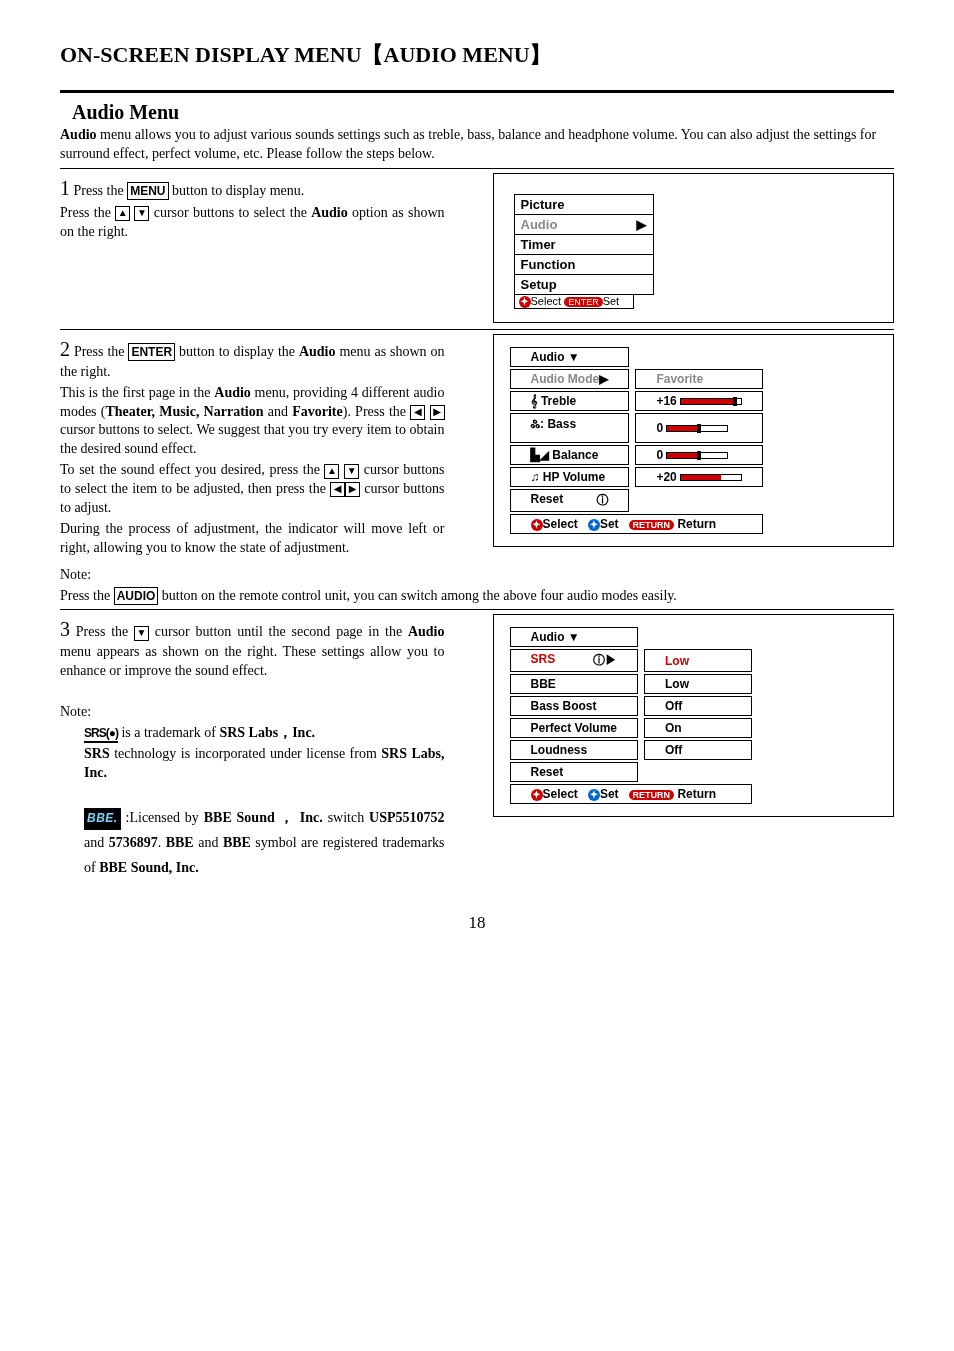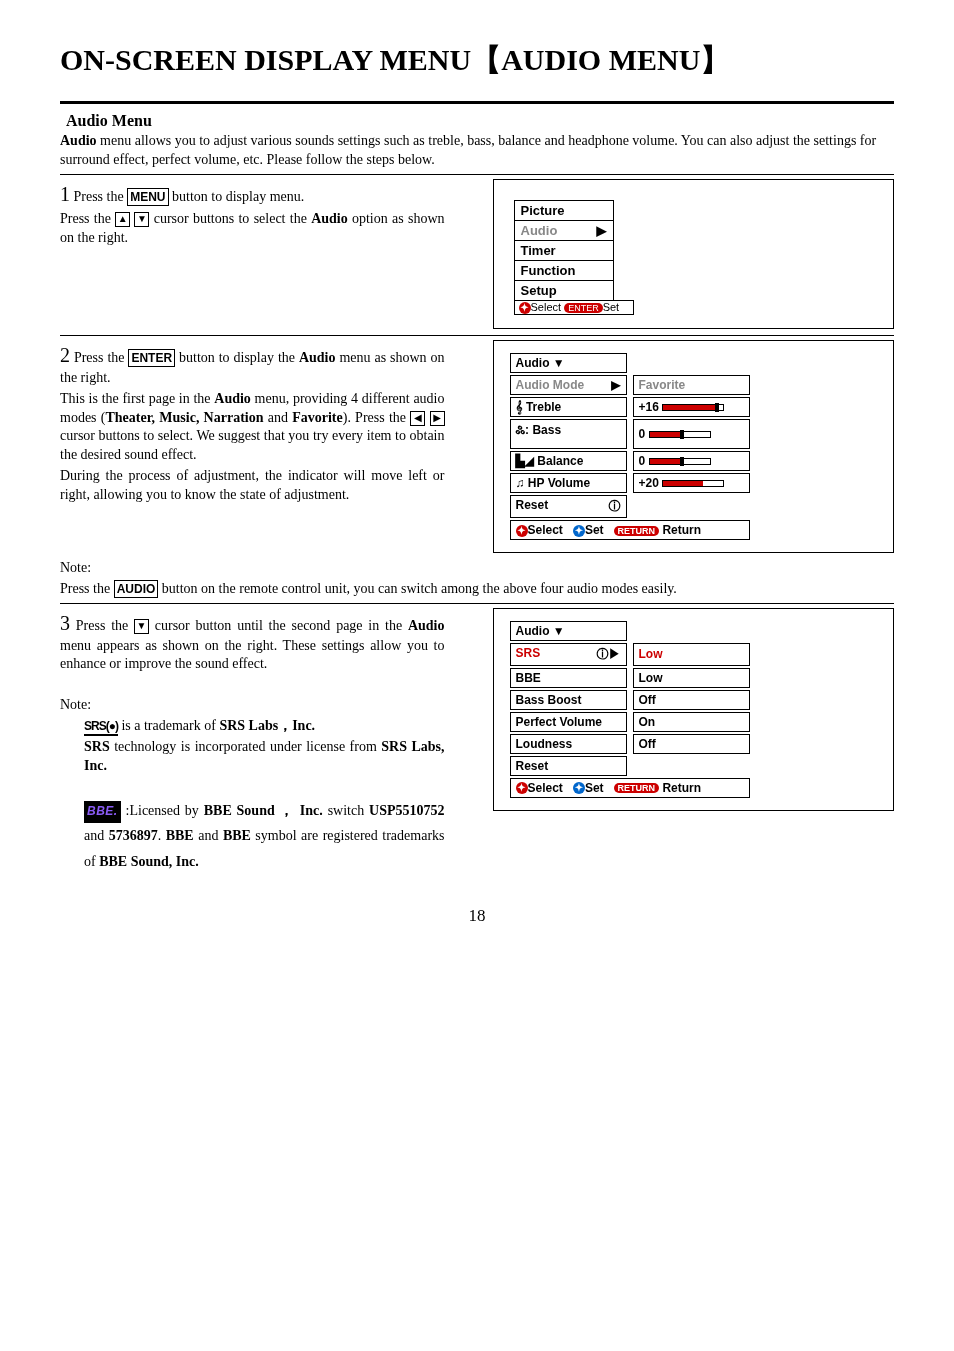--- a/index.html
+++ b/index.html
@@ -4,55 +4,55 @@
 <style>
   body {
     font-family: "Times New Roman", serif;
     margin: 0;
     padding: 40px 60px;
     background: #fff;
     color: #000;
     width: 834px;
   }
   h1.title {
-    font-size: 30px;
+    font-size: 22px;
     font-weight: bold;
     margin: 0 0 20px 0;
   }
   .thick-hr { border-top: 3px solid #000; margin: 2px 0 8px 0; }
   .thin-hr { border-top: 1.5px solid #000; margin: 4px 0; }
-  h2.sub { font-size: 16px; font-weight: bold; margin: 6px 0 2px 6px; }
+  h2.sub { font-size: 20px; font-weight: bold; margin: 6px 0 2px 12px; }
   p { font-size: 14px; margin: 2px 0; line-height: 1.35; }
   .step-row { display: flex; align-items: flex-start; margin-bottom: 6px; gap: 36px; }
   .left-col { width: 49%; padding-right: 12px; }
   .right-col { width: 51%; border: 1px solid #000; padding: 10px; box-sizing: border-box; min-height: 150px; }
   .big-num { font-size: 20px; font-family: "Times New Roman"; }
   .boxed { border: 1.2px solid #000; padding: 0 2px; display: inline-block; font-weight: bold; font-size: 12px; font-family: Arial, sans-serif; }
   .arrow-box { border: 1.2px solid #000; display: inline-block; width: 13px; height: 13px; text-align: center; line-height: 11px; font-size: 10px; vertical-align: middle; }
   .osd-menu { font-family: Arial, sans-serif; font-size: 13px; display: inline-block; }
-  .osd-row { border: 1.2px solid #000; padding: 2px 6px; width: 100px; box-sizing: border-box; margin-bottom: -1px; font-weight: bold; background: #fff; }
+  .osd-row { border: 1.2px solid #000; padding: 2px 6px; width: 140px; box-sizing: border-box; margin-bottom: -1px; font-weight: bold; background: #fff; }
   .osd-row.hl { color: #888; }
   .osd-footer { border: 1.2px solid #000; padding: 0 4px; width: 120px; box-sizing: border-box; font-size: 11px; }
   .pill { display: inline-block; border-radius: 7px; padding: 0 4px; font-size: 9px; color: #fff; vertical-align: middle; }
   .pill-red { background: #c00; }
   .circ { display:inline-block; width:12px; height:12px; border-radius:50%; text-align:center; line-height:12px; font-size:10px; font-weight:bold; color:#fff; vertical-align:middle; }
   .circ-red { background:#c00; }
   .circ-blue { background:#06c; }
   .audio-grid { font-family: Arial, sans-serif; font-size: 12px; }
   .audio-grid table { border-collapse: separate; border-spacing: 6px 2px; }
-  .acell { border: 1.2px solid #000; padding: 2px 5px; min-width: 108px; box-sizing:border-box; font-weight:bold; }
+  .acell { border: 1.2px solid #000; padding: 2px 20px; min-width: 108px; box-sizing:border-box; font-weight:bold; }
   .acell.hl { color: #888; }
   .acell.red { color: #c00; }
   .bar { display:inline-block; height:5px; background:#c00; vertical-align:middle; }
   .track { display:inline-block; height:5px; border:1px solid #000; width:60px; vertical-align:middle; position:relative; }
   .thumb { position:absolute; top:-2px; width:4px; height:9px; background:#000; }
   .just { text-align: justify; }
   .page-num { text-align:center; font-size:17px; margin-top:30px; }
   .srs-logo { display:inline-block; border-bottom:2px solid #000; font-weight:bold; font-family:Arial; font-size:12px; letter-spacing:-1px; }
-  .bbe-logo { display:inline-block; background:#000; color:#8b5cf6; font-weight:bold; font-style:italic; font-family:Arial; font-size:12px; padding:0 3px; letter-spacing:0.5px; }
+  .bbe-logo { display:inline-block; background:#000; color:#7dd3fc; font-weight:bold; font-style:italic; font-family:Arial; font-size:12px; padding:0 3px; letter-spacing:0.5px; }
 </style>
 </head>
 <body>
 
 <h1 class="title">
   <span>ON-SCREEN DISPLAY MENU</span><span>【AUDIO MENU】</span>
 </h1>
 <div class="thick-hr"></div>
 
 <h2 class="sub">Audio Menu</h2>
@@ -87,20 +87,23 @@
 <div class="thin-hr"></div>
 
 <div class="step-row">
   <div class="left-col just">
     <p class="just">
       <span class="big-num">2</span><span>  Press the </span><span class="boxed">ENTER</span><span> button to display the </span><b>Audio</b><span> menu as shown on the right.</span>
     </p>
     <p class="just">
       <span>This is the first page in the </span><b>Audio</b><span> menu, providing 4 different audio modes (</span><b>Theater, Music, Narration</b><span> and </span><b>Favorite</b><span>). Press the </span><span class="arrow-box">◀</span> <span class="arrow-box">▶</span><span> cursor buttons to select. We suggest that you try every item to obtain the desired sound effect.</span>
     </p>
+    <p class="just">
+      <span>To set the sound effect you desired, press the </span><span class="arrow-box">▲</span> <span class="arrow-box">▼</span><span> cursor buttons to select the item to be adjusted, then press the </span><span class="arrow-box">◀</span><span class="arrow-box">▶</span><span> cursor buttons to adjust.</span>
+    </p>
     <p class="just">During the process of adjustment, the indicator will move left or right, allowing you to know the state of adjustment.</p>
   </div>
   <div class="right-col">
     <div class="audio-grid">
       <table>
         <tbody>
             <tr>
               <td class="acell"><span>Audio</span> <span>▼</span></td>
               <td></td>
             </tr>

